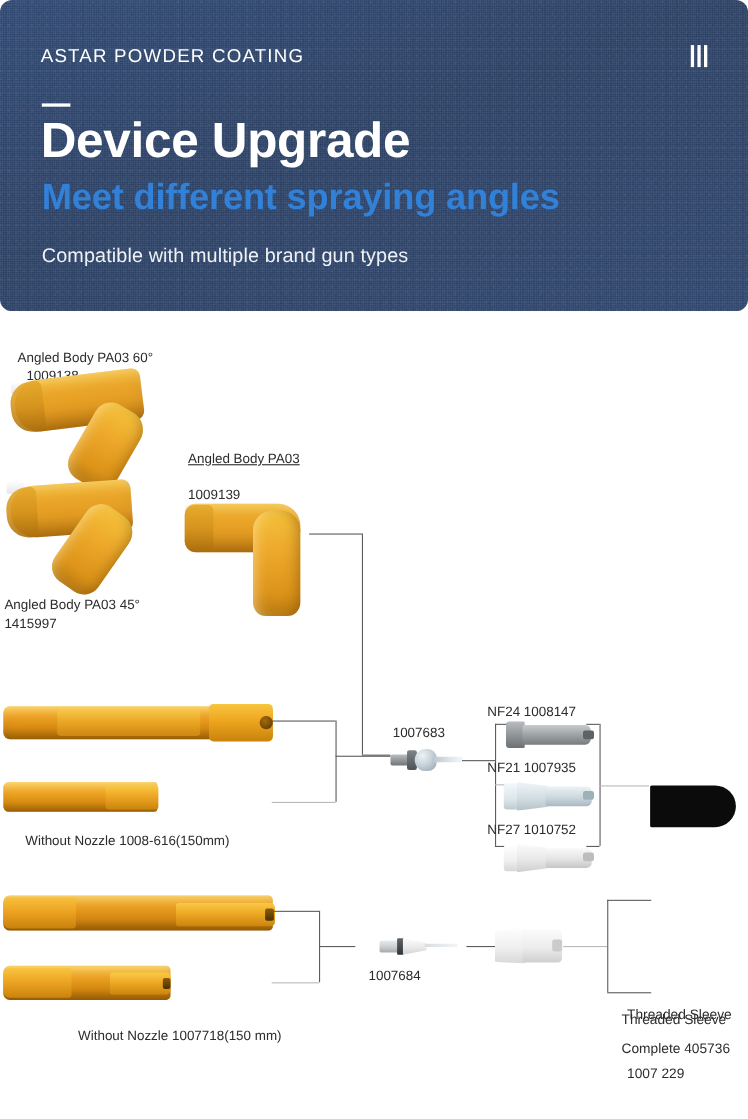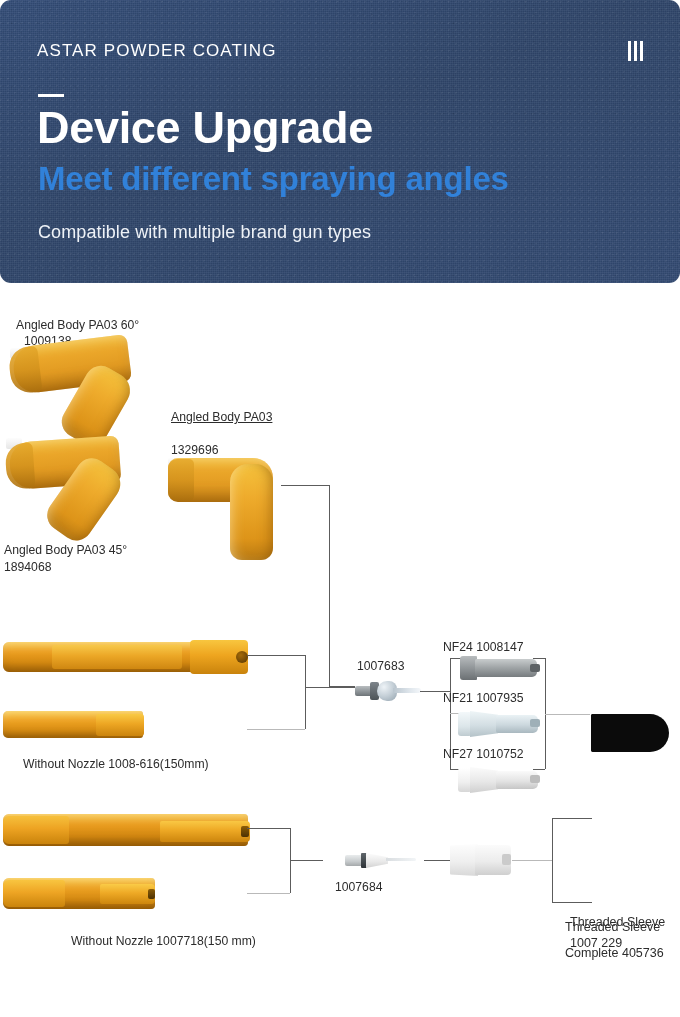--- a/index.html
+++ b/index.html
@@ -119,24 +119,24 @@
       <div id="tagline">Compatible with multiple brand gun types</div>
     </div>
   </div>
 
   <div id="diagram">
 
     <div class="lbl" style="left:16px; top:34px;">Angled Body PA03 60°</div>
     <div class="lbl" style="left:24px; top:50px;">1009138</div>
 
     <div class="lbl" style="left:4px; top:259px;">Angled Body PA03 45°</div>
-    <div class="lbl" style="left:4px; top:276px;">1894068</div>
+    <div class="lbl" style="left:4px; top:276px;">1415997</div>
 
     <div class="lbl" style="left:171px; top:126px;text-decoration:underline;">Angled Body PA03</div>
-    <div class="lbl" style="left:171px; top:159px;">1329696</div>
+    <div class="lbl" style="left:171px; top:159px;">1009139</div>
 
     <div class="elbow" style="left:10px; top:65px; width:160px; height:95px;">
       <div class="barrel yl-grad" style="left:4px; top:0px; width:116px; height:47px; border-radius:22px 8px 8px 22px;
                   transform:rotate(-7deg); transform-origin:left center;
                   box-shadow: inset 0 -10px 16px -8px rgba(120,70,0,.55), inset 0 8px 14px -8px rgba(255,235,180,.75);"></div>
       <div class="nose yl-grad2" style="left:85px; top:12px; width:48px; height:78px; border-radius:16px 18px 16px 16px;
                   transform:rotate(30deg); transform-origin:top left;
                   box-shadow: inset -9px 0 14px -8px rgba(120,70,0,.6), inset 8px 0 14px -8px rgba(255,238,185,.7);"></div>
       <div class="cap yl-dark" style="left:0px; top:1px; width:30px; height:46px; border-radius:20px 6px 6px 20px;
                   transform:rotate(-7deg); transform-origin:left center; opacity:.9;"></div>
@@ -249,21 +249,21 @@
       <div style="position:absolute; left:72px; top:8px; width:10px; height:8px; border-radius:2px;
                   background:#bdbdbd;"></div>
     </div>
 
     <div class="ln v" style="left:545px; top:375px; height:111px;"></div>
     <div class="ln h" style="left:533px; top:375px; width:12px;"></div>
     <div class="ln h" style="left:533px; top:486px; width:12px;"></div>
     <div class="ln h light" style="left:545px; top:431px; width:45px;"></div>
 
     <div class="lbl" style="left:570px; top:631px; font-size:12.5px;">Threaded Sleeve</div>
-    <div class="lbl" style="left:570px; top:652px; font-size:12.5px;">1007 229</div>
+    <div class="lbl" style="left:570px; top:685px; font-size:12.5px;">1007 229</div>
 
     <div class="blacknose" style="left:591px; top:431px; width:78px; height:38px;
                 border-radius:3px 40px 40px 3px;"></div>
 
 
     <div class="tube" style="left:3px; top:531px; width:245px; height:32px;
                 background:linear-gradient(180deg,#f4bb38 0%,#ea9d20 32%,#d68a11 70%,#ab6c08 100%);
                 border-radius:6px 4px 4px 6px;
                 box-shadow: inset 0 -10px 14px -8px rgba(110,60,0,.6), inset 0 8px 12px -8px rgba(255,240,190,.8);"></div>
     <div class="tube" style="left:3px; top:533px; width:66px; height:28px;

